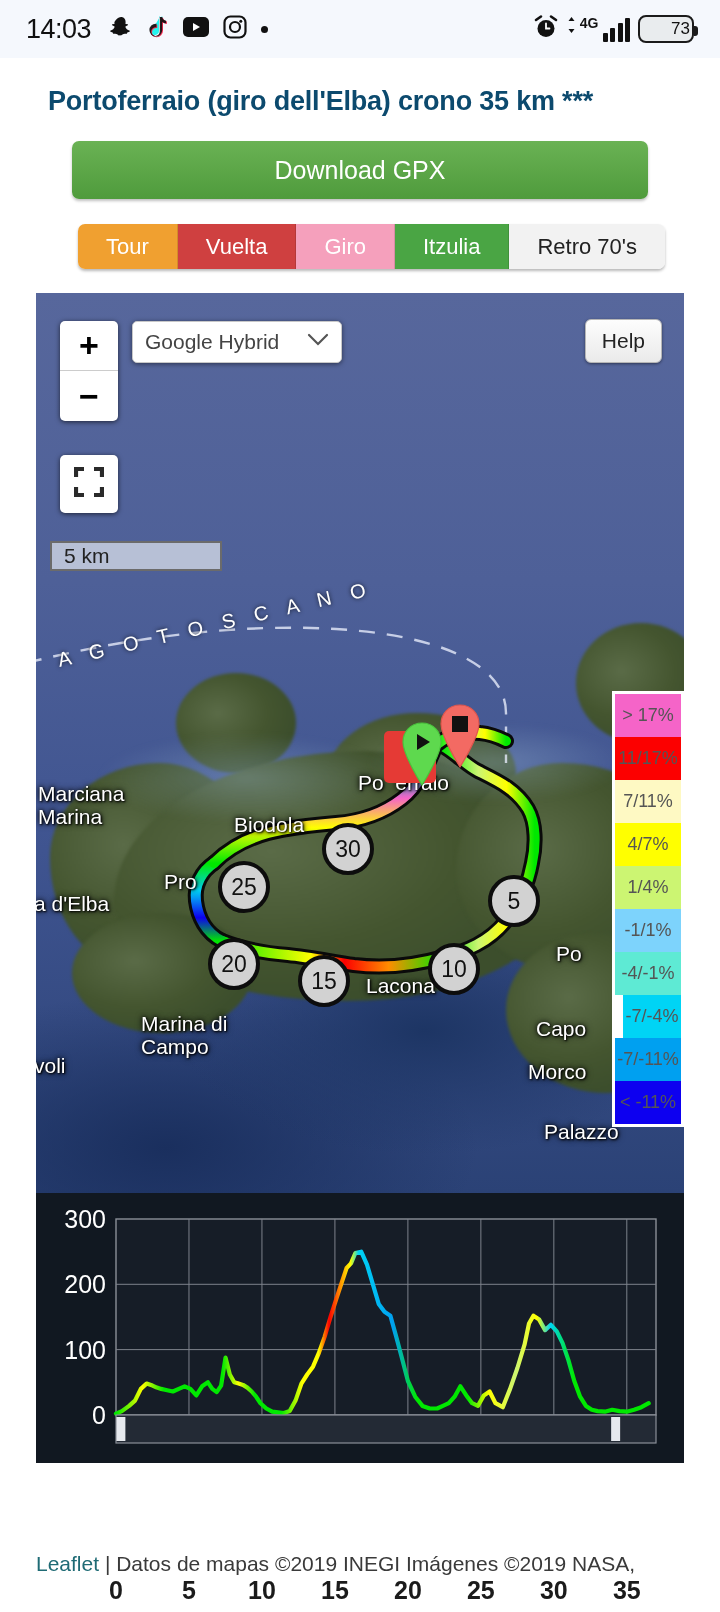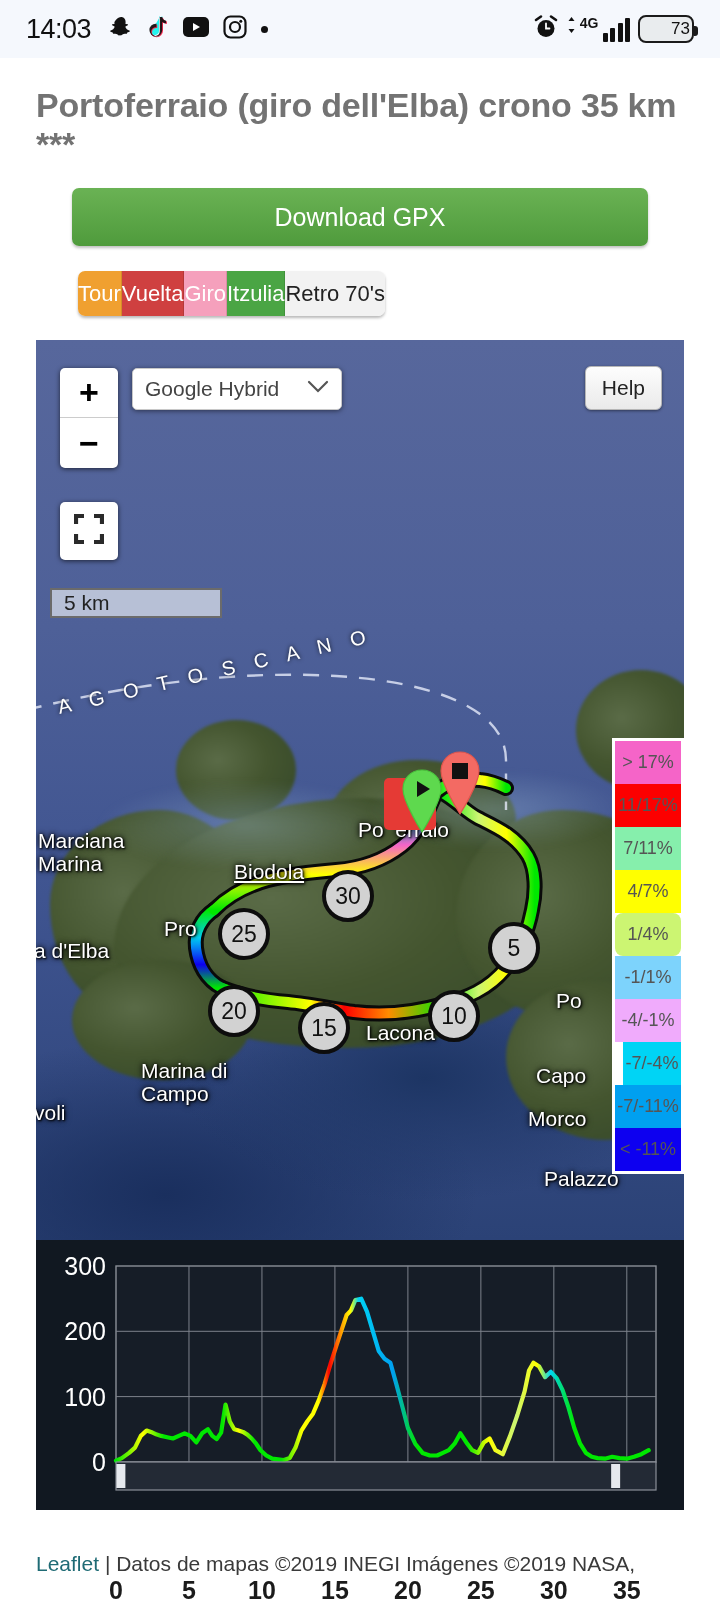--- a/index.html
+++ b/index.html
@@ -36,22 +36,22 @@
     width: 4px; height: 10px; background: #1b1b1b; border-radius: 0 3px 3px 0;
   }
   .battery-text { font-size: 17px; color: #111; font-weight: 500; }
   .signal-wrap { display: flex; align-items: flex-end; gap: 4px; }
   .net-label { font-size: 14px; font-weight: 700; color: #111; line-height: 1; margin-bottom: 12px; }
   .bars { display: flex; align-items: flex-end; gap: 2.5px; }
   .bars i { width: 5px; background: #111; display: block; border-radius: 1px; }
 
   
   #page-title {
-    font-size: 34px; font-weight: 700; color: #737373;
-    padding: 28px 0 0 36px; letter-spacing: -0.2px;
+    font-size: 27px; font-weight: 700; color: #0c4a6e;
+    padding: 28px 0 0 48px; letter-spacing: -0.2px;
   }
 
   
   .btn-wrap { padding: 0 72px; }
   .big-btn {
     display: block; width: 100%; height: 58px;
     margin-top: 24px; border: none; border-radius: 7px;
     font-size: 25px; color: #ffffff; cursor: pointer;
     font-family: "Liberation Sans", sans-serif;
     box-shadow: 0 2px 3px rgba(0,0,0,.25);
@@ -61,21 +61,21 @@
 
   
   #tab-strip {
     margin: 25px 0 0 78px;
     display: inline-flex;
     border-radius: 7px; overflow: hidden;
     box-shadow: 0 2px 3px rgba(0,0,0,.28);
   }
   .tab {
     height: 45px; display: flex; align-items: center; justify-content: center;
-    padding: 0 0; font-size: 22px; color: #fff;
+    padding: 0 28px; font-size: 22px; color: #fff;
     border-right: 1px solid rgba(0,0,0,.12); cursor: pointer; white-space: nowrap;
   }
   .tab:last-child { border-right: none; }
 
   
   #map {
     position: relative;
     margin: 24px 36px 0 36px;
     width: 648px; height: 900px;
     overflow: hidden;
@@ -380,21 +380,21 @@
                C 326 528, 348 520, 366 506 C 382 494, 392 472, 400 452" stroke="url(#rg4)" stroke-width="10"></path>
       <path d="M400 452 C 412 442, 428 438, 444 440 C 454 441, 462 444, 470 448" stroke="#0a0a0a" stroke-width="16"></path>
       <path d="M400 452 C 412 442, 428 438, 444 440 C 454 441, 462 444, 470 448" stroke="url(#rg1)" stroke-width="10"></path>
     </g>
   </svg>
 
   <div id="map-place-labels">
       <div class="map-label" style="left: 2px; top: 490px;">Marciana
 Marina</div>
       <div class="map-label" style="left: -2px; top: 600px;">a d'Elba</div>
-      <div class="map-label" style="left: 198px; top: 521px; text-decoration: underline;">Biodola</div>
+      <div class="map-label" style="left: 198px; top: 521px;">Biodola</div>
       <div class="map-label" style="left: 128px; top: 578px;">Pro</div>
       <div class="map-label" style="left: 322px; top: 479px;">Po  erraio</div>
       <div class="map-label" style="left: 330px; top: 682px;">Lacona</div>
       <div class="map-label" style="left: 105px; top: 720px;">Marina di
 Campo</div>
       <div class="map-label" style="left: -2px; top: 762px;">voli</div>
       <div class="map-label" style="left: 520px; top: 650px;">Po</div>
       <div class="map-label" style="left: 500px; top: 725px;">Capo</div>
       <div class="map-label" style="left: 492px; top: 768px;">Morco</div>
       <div class="map-label" style="left: 508px; top: 828px;">Palazzo</div>
@@ -443,25 +443,25 @@
           <path d="M2 2 L11 11 L20 2" fill="none" stroke="#555" stroke-width="2.2" stroke-linecap="round"></path>
         </svg>
     </span>
   </div>
   <div id="help-btn">Help</div>
   <div id="scale-bar">5 km</div>
 
   <div id="gradient-legend">
       <div class="legend-band" style="background: rgb(245, 100, 200);">&gt; 17%</div>
       <div class="legend-band" style="background: rgb(252, 0, 0);">11/17%</div>
-      <div class="legend-band" style="background: #86efac;">7/11%</div>
+      <div class="legend-band" style="background: #fef9c3;">7/11%</div>
       <div class="legend-band" style="background: rgb(255, 255, 0);">4/7%</div>
-      <div class="legend-band" style="background: rgb(204, 245, 114); border-radius: 8px;">1/4%</div>
+      <div class="legend-band" style="background: rgb(204, 245, 114);">1/4%</div>
       <div class="legend-band" style="background: #7dd3fc;">-1/1%</div>
-      <div class="legend-band" style="background: #f0abfc;">-4/-1%</div>
+      <div class="legend-band" style="background: #5eead4;">-4/-1%</div>
       <div class="legend-band" style="background: rgb(0, 212, 245); margin-left: 8px;">-7/-4%</div>
       <div class="legend-band" style="background: rgb(0, 160, 240);">-7/-11%</div>
       <div class="legend-band" style="background: rgb(13, 0, 240);">&lt; -11%</div>
     </div>
 </div>
 
 
 <div id="profile">
   <svg width="648" height="270" viewBox="0 0 648 270">
     <defs>

